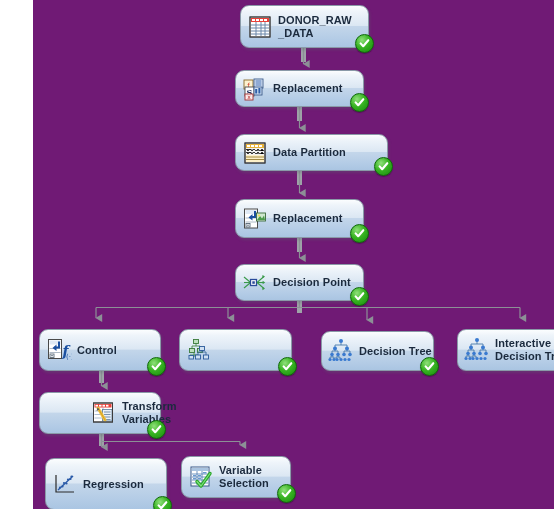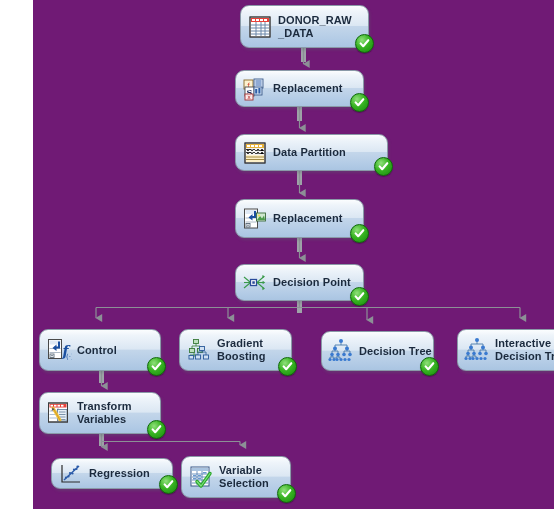--- a/index.html
+++ b/index.html
@@ -338,22 +338,20 @@
           <rect x="11.5" y="11.5" width="5" height="4" fill="#bfe0bf" stroke="#3a7a3a" stroke-width="0.9"></rect>
           <g stroke="#3a6a9a" stroke-width="0.9" fill="none">
             <path d="M16,12 L16,15 M12,15 L20,15 M12,15 L12,18 M20,15 L20,18"></path>
           </g>
           <rect x="13.5" y="9.5" width="5" height="4" fill="#cfe0f2" stroke="#2a5a9a" stroke-width="0.9"></rect>
           <rect x="9.5" y="18" width="5" height="4" fill="#cfe0f2" stroke="#2a5a9a" stroke-width="0.9"></rect>
           <rect x="17.5" y="18" width="5" height="4" fill="#cfe0f2" stroke="#2a5a9a" stroke-width="0.9"></rect>
           <rect x="3" y="18.5" width="4.5" height="3.5" fill="#cfe0f2" stroke="#2a5a9a" stroke-width="0.9"></rect>
         </svg>
       </span>
-      <span class="node-label">Gradient
-Boosting</span>
     </div>
     <span class="status-badge" style="right:-6px;bottom:-6px;">
       <svg width="11" height="11" viewBox="0 0 11 11">
           <path d="M1.6,5.4 L4.2,8.2 L9.3,2.2" stroke="#ffffff" stroke-width="2.1" fill="none" stroke-linecap="round" stroke-linejoin="round"></path>
         </svg>
     </span>
   </div>
 
   <div class="node" style="left:288px;top:331px;width:113px;height:40px;">
     <div class="node-inner">
@@ -419,21 +417,21 @@
       <span class="node-label">Interactive
 Decision Tree</span>
     </div>
     <span class="status-badge" style="right:-6px;bottom:-6px;">
       <svg width="11" height="11" viewBox="0 0 11 11">
           <path d="M1.6,5.4 L4.2,8.2 L9.3,2.2" stroke="#ffffff" stroke-width="2.1" fill="none" stroke-linecap="round" stroke-linejoin="round"></path>
         </svg>
     </span>
   </div>
 
-  <div class="node" style="left:6px;top:392px;width:122px;height:42px;">
+  <div class="node" style="left:6px;top:392px;width:122px;height:42px;padding-left:45px;">
     <div class="node-inner">
       <span class="node-icon">
         <svg width="26" height="26" viewBox="0 0 26 26">
           <rect x="2.5" y="3" width="19" height="19" fill="#ffffff" stroke="#3d3d3d" stroke-width="1"></rect>
           <rect x="3.5" y="4" width="17" height="3.5" fill="#e8413a"></rect>
           <g fill="#ffffff">
               <rect x="4.5" y="4.8" width="2.5" height="1.8"></rect>
               <rect x="8" y="4.8" width="2.5" height="1.8"></rect>
               <rect x="11.5" y="4.8" width="2.5" height="1.8"></rect>
               <rect x="15" y="4.8" width="2.5" height="1.8"></rect>
@@ -460,21 +458,21 @@
       <span class="node-label">Transform
 Variables</span>
     </div>
     <span class="status-badge" style="right:-6px;bottom:-6px;">
       <svg width="11" height="11" viewBox="0 0 11 11">
           <path d="M1.6,5.4 L4.2,8.2 L9.3,2.2" stroke="#ffffff" stroke-width="2.1" fill="none" stroke-linecap="round" stroke-linejoin="round"></path>
         </svg>
     </span>
   </div>
 
-  <div class="node" style="left:18px;top:458px;width:122px;height:31px;">
+  <div class="node" style="left:12px;top:458px;width:122px;height:52px;">
     <div class="node-inner">
       <span class="node-icon">
         <svg width="26" height="26" viewBox="0 0 26 26">
           <path d="M4,4 L4,21 L22,21" stroke="#2a2a2a" stroke-width="1.2" fill="none"></path>
           <path d="M6,19 L21,5" stroke="#2a5aa8" stroke-width="1.4" fill="none"></path>
           <g fill="#2a5aa8">
             <circle cx="8" cy="16.5" r="1.1"></circle>
             <circle cx="10.5" cy="15.5" r="1.1"></circle>
             <circle cx="12" cy="12" r="1.1"></circle>
             <circle cx="14.5" cy="12.5" r="1.1"></circle>

